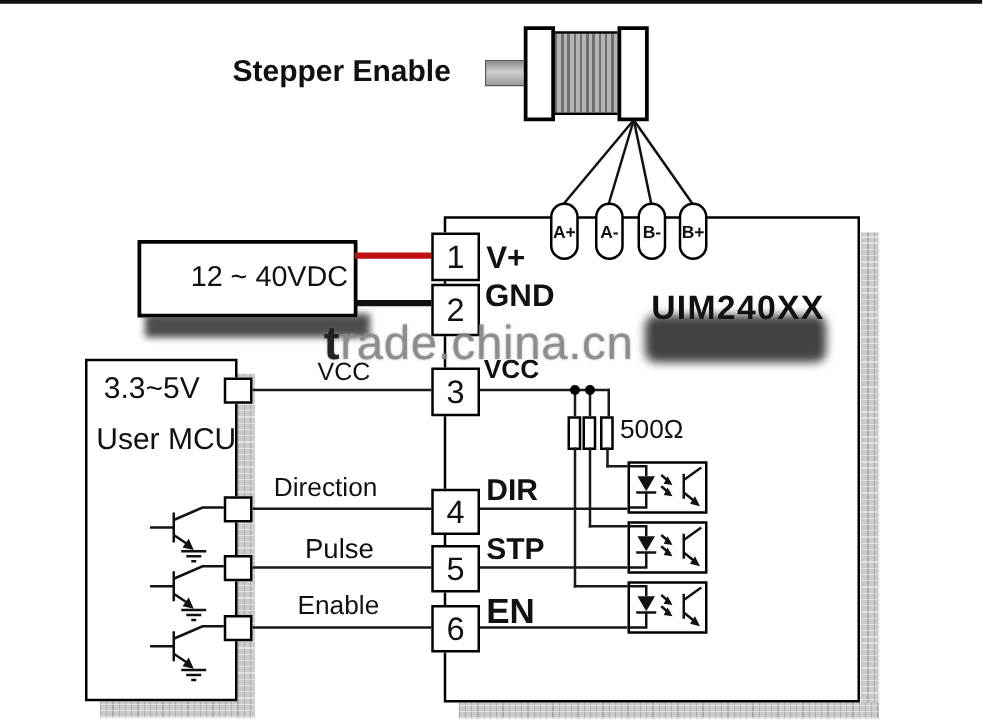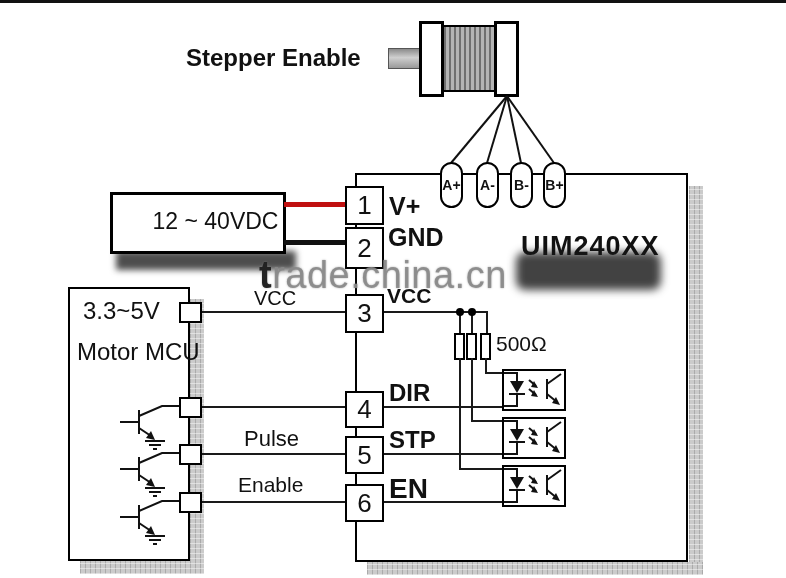--- a/index.html
+++ b/index.html
@@ -199,22 +199,23 @@
     <path class="s" d="M21 28 L33 36"></path>
       <polygon points="37,40 28,38 33,31" fill="#111"></polygon>
     <path class="s" d="M27 41 H47"></path>
       <path class="s" d="M31 45 H43"></path>
       <path class="s" d="M35 49 H39"></path>
   </svg>
 
   <div class="lbl bold" style="left:186px;top:44px;font-size:24px;">Stepper Enable</div>
   <div class="lbl bold" style="left:521px;top:231px;font-size:27px;letter-spacing:1px;">UIM240XX</div>
   <div class="lbl" style="left:83px;top:297px;font-size:24px;">3.3~5V</div>
-  <div class="lbl" style="left:77px;top:338px;font-size:24px;">Motor MCU</div>
+  <div class="lbl" style="left:77px;top:338px;font-size:24px;">User MCU</div>
   <div class="lbl" style="left:254px;top:287px;font-size:20px;">VCC</div>
+  <div class="lbl" style="left:219px;top:379px;font-size:21px;">Direction</div>
   <div class="lbl" style="left:244px;top:426px;font-size:22px;">Pulse</div>
   <div class="lbl" style="left:238px;top:473px;font-size:21px;">Enable</div>
 
   <div class="smear" style="left:516px;top:252px;width:145px;height:38px;"></div>
 
   <div class="watermark" style="left:259px;top:254px;">
     <span class="wm-dark">t</span><span class="wm-light">rade.china.cn</span>
   </div>
 
 </div>

